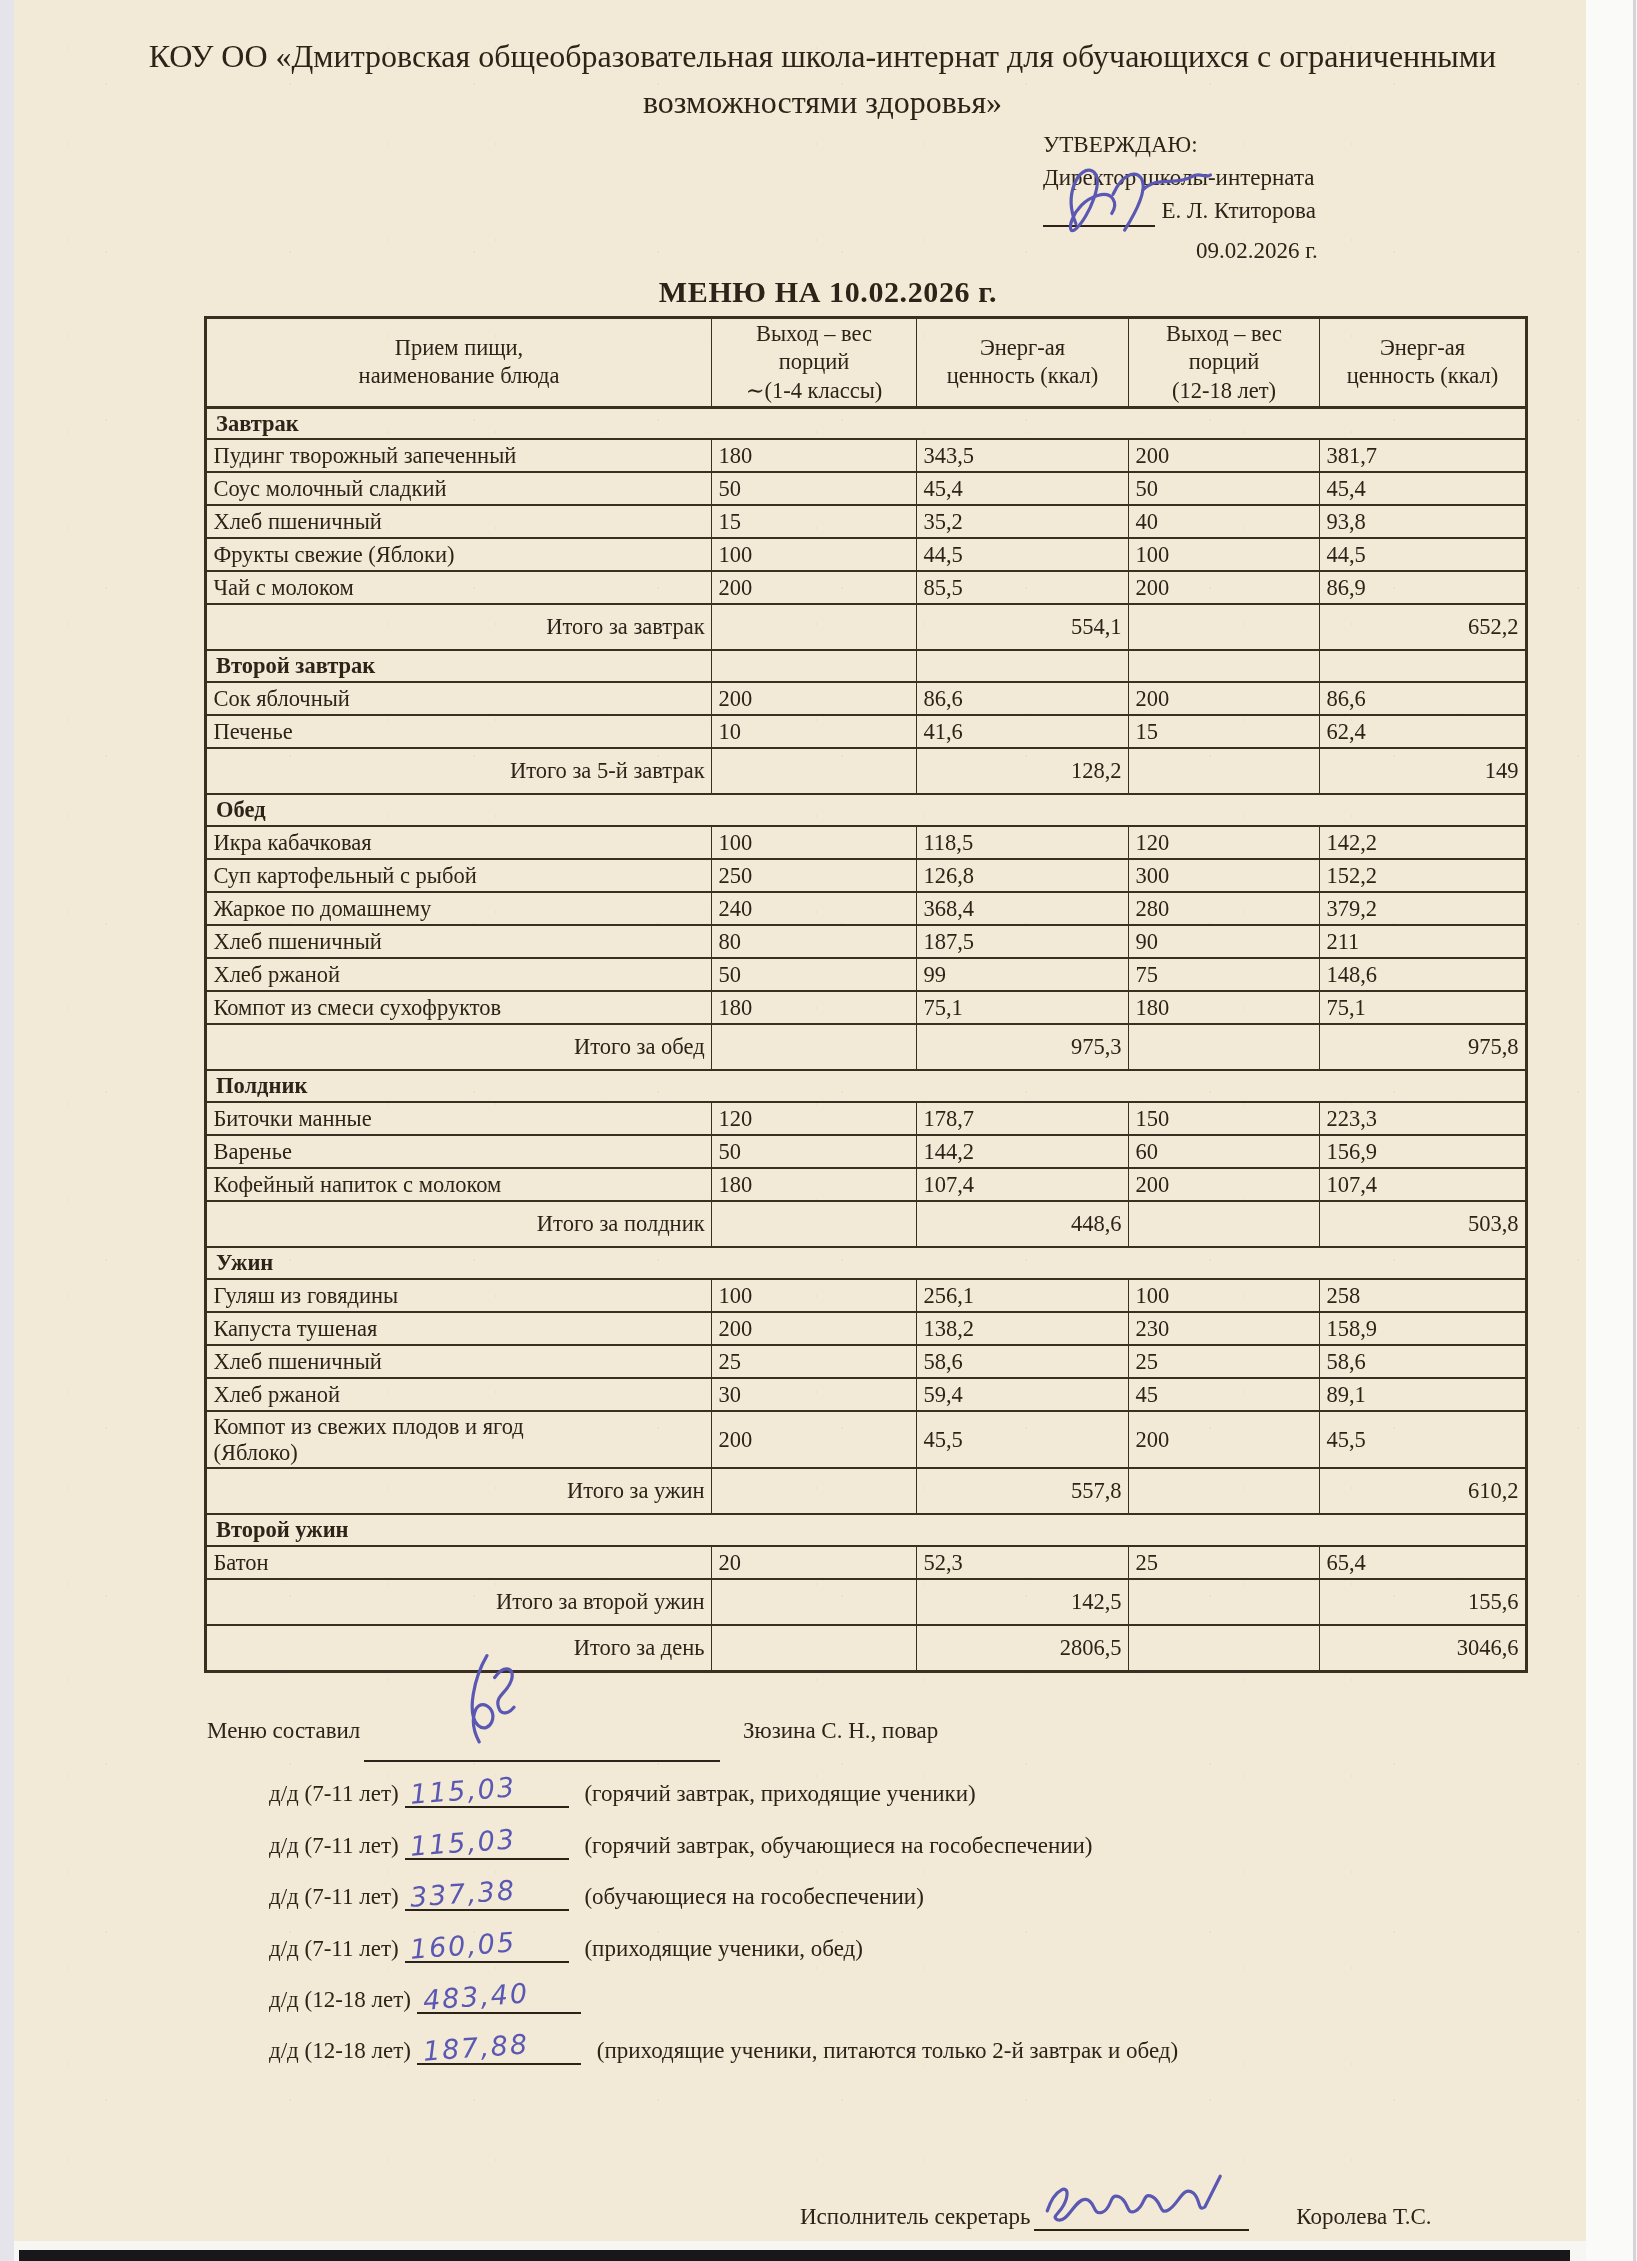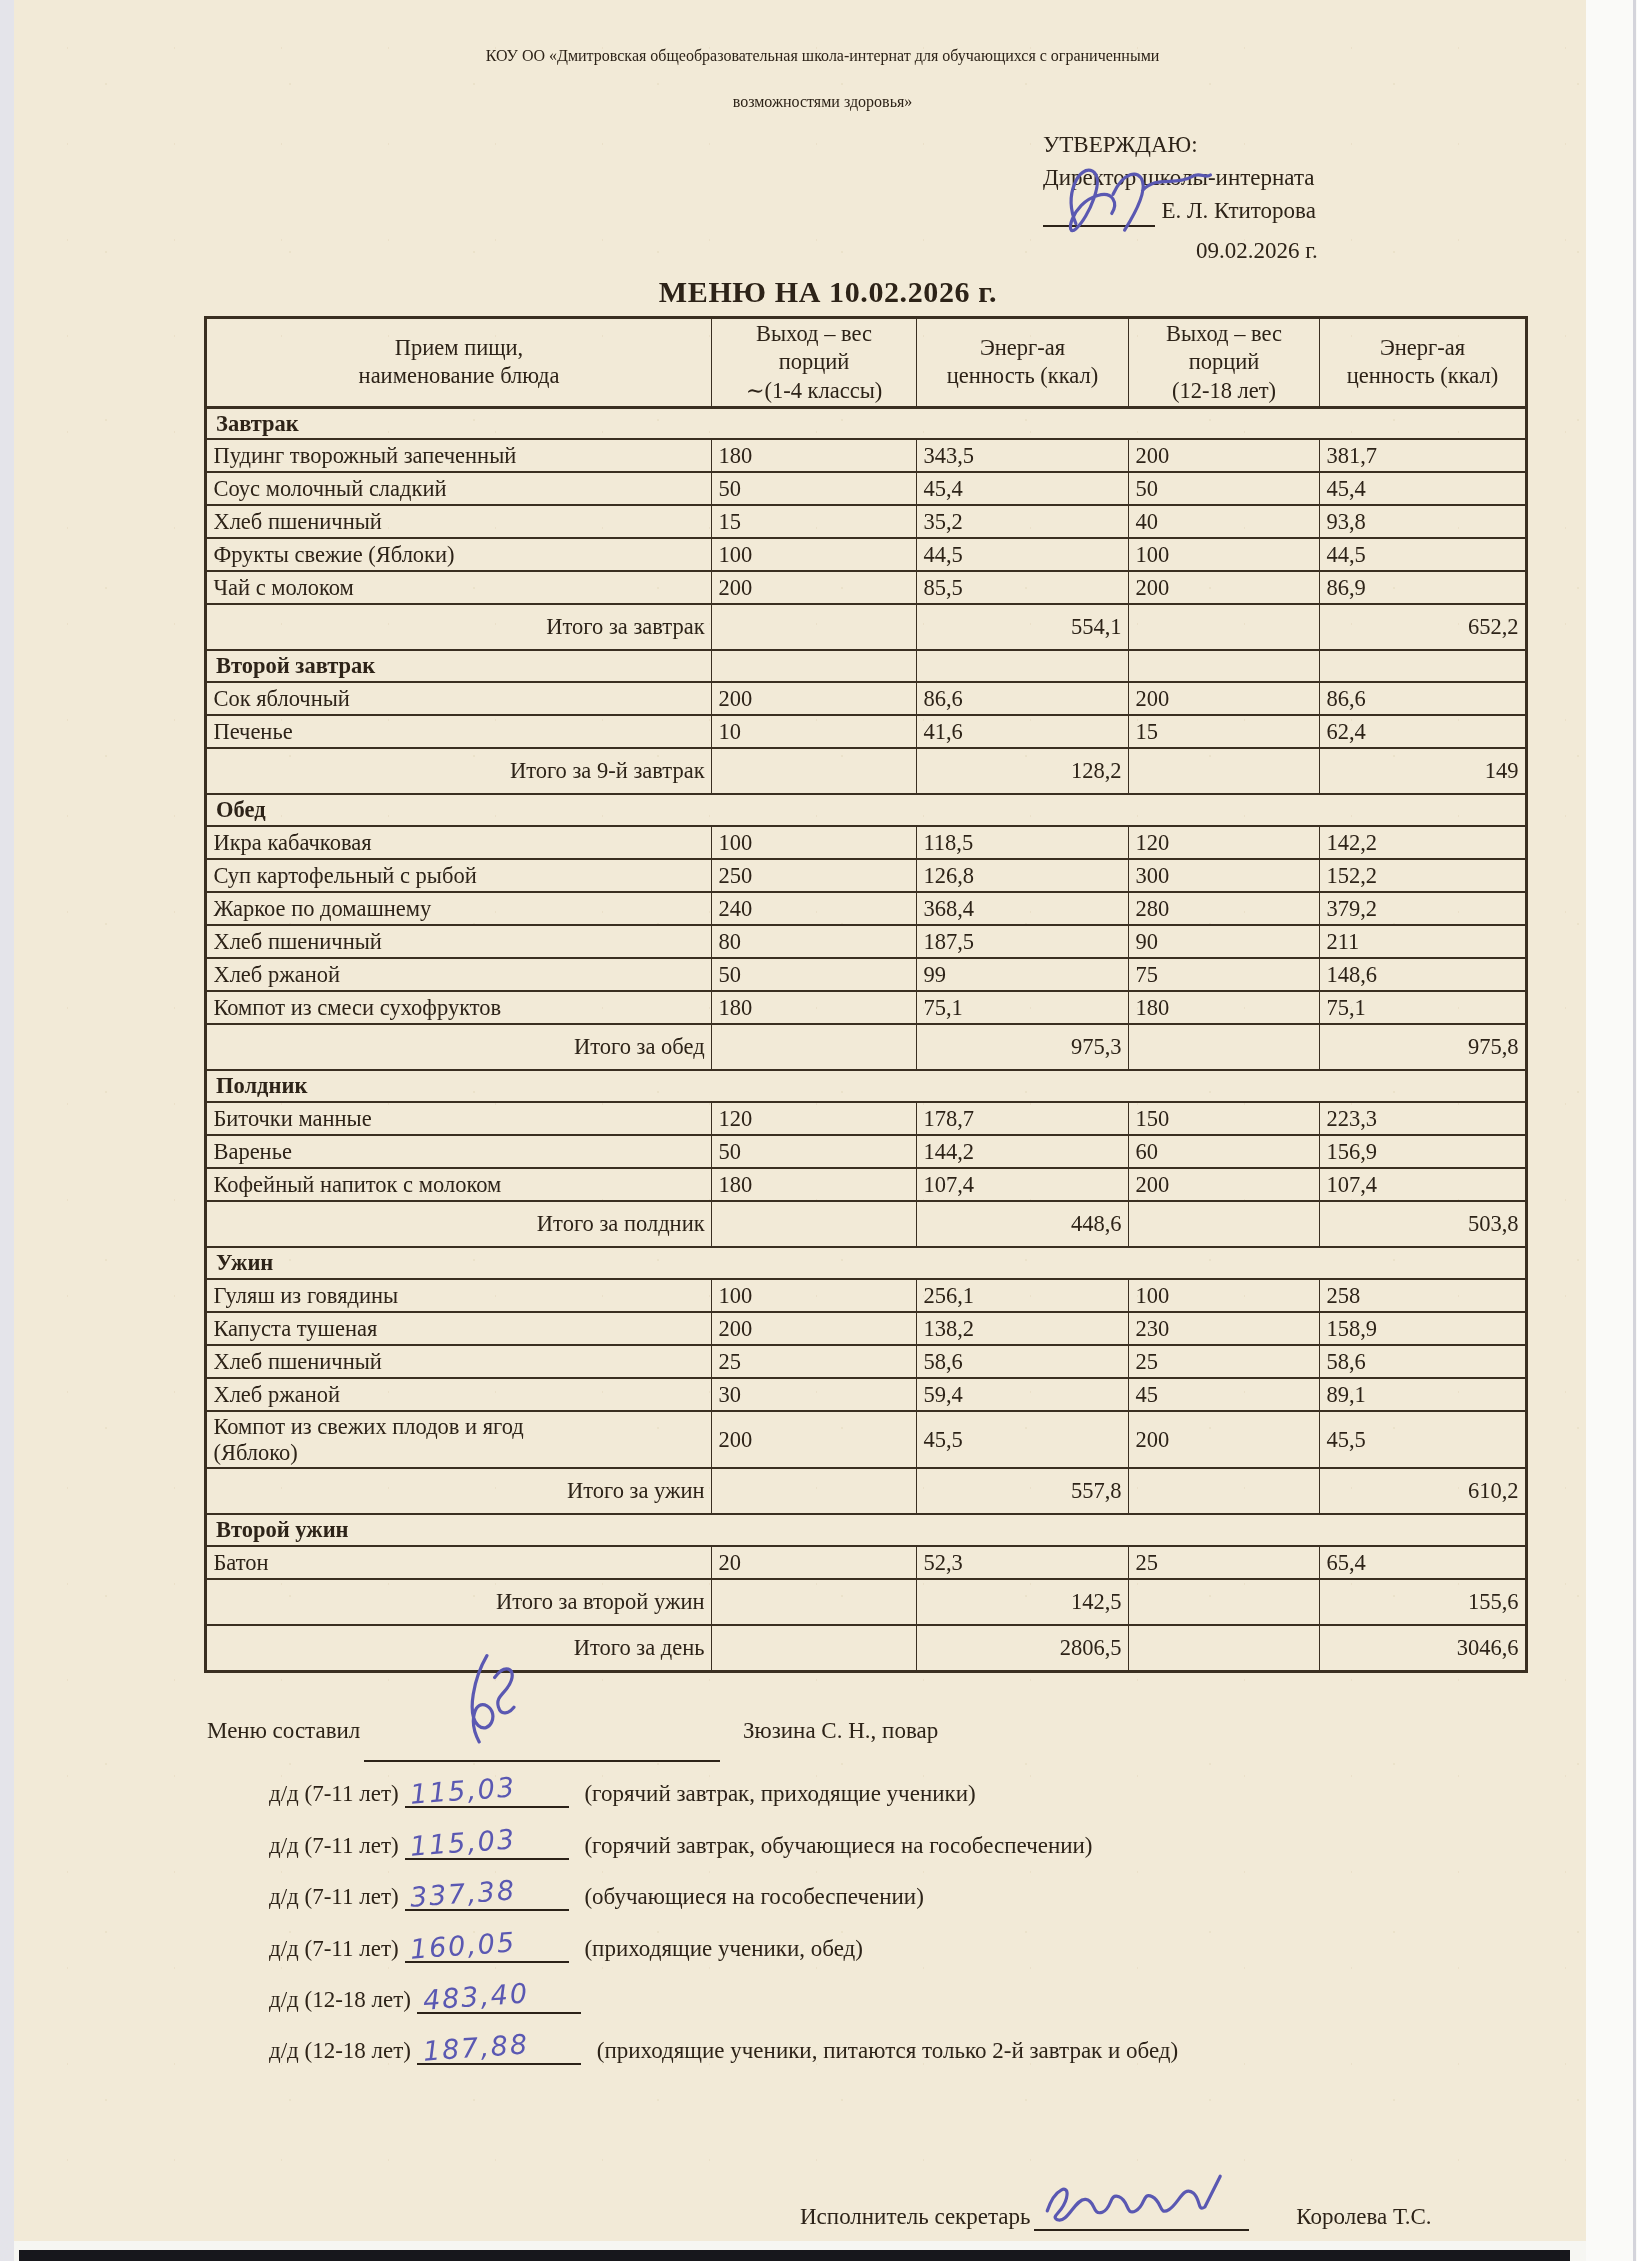--- a/index.html
+++ b/index.html
@@ -15,21 +15,21 @@
   .black-bar{position:absolute;left:19px;top:2250px;width:1551px;height:11px;background:#17171c;}
   #paper{
     position:absolute;left:14px;top:0;width:1572px;height:2241px;
     background-color:#f2ead7;
     background-image:
       radial-gradient(#e8ddc3 0.6px, transparent 1px),
       radial-gradient(#ebe0c9 0.6px, transparent 1px);
     background-size:184px 168px,107px 96px;
   }
   .org-head{position:absolute;left:0;top:33px;width:1572px;padding-left:45px;box-sizing:border-box;
-    text-align:center;font-size:16px;line-height:46px;}
+    text-align:center;font-size:32px;line-height:46px;}
   .approval{position:absolute;left:1029px;top:128px;width:449px;font-size:23px;line-height:33px;}
   .appr-sign-row{height:40px;}
   .sign-line{display:inline-block;width:112px;border-bottom:2.6px solid #2d2318;height:28px;vertical-align:bottom;margin-right:6.4px;}
   .appr-date{padding-left:153px;}
   .doc-title{position:absolute;left:0;top:275px;width:1572px;padding-left:56px;box-sizing:border-box;
     text-align:center;font-size:30px;font-weight:bold;letter-spacing:0.6px;}
   table.menu{
     position:absolute;left:190px;top:316px;width:1321px;
     border-collapse:collapse;table-layout:fixed;
     font-size:22.5px;
@@ -176,21 +176,21 @@
           <td class="num">86,6</td>
         </tr>
         <tr>
           <td class="dish">Печенье</td>
           <td class="num">10</td>
           <td class="num">41,6</td>
           <td class="num">15</td>
           <td class="num">62,4</td>
         </tr>
         <tr class="total">
-          <td class="total-label">Итого за 9-й завтрак</td>
+          <td class="total-label">Итого за 5-й завтрак</td>
           <td></td>
           <td class="total-num">128,2</td>
           <td></td>
           <td class="total-num">149</td>
         </tr>
         <tr class="section">
           <td class="sec-name" colspan="5">Обед</td>
         </tr>
         <tr>
           <td class="dish">Икра кабачковая</td>

